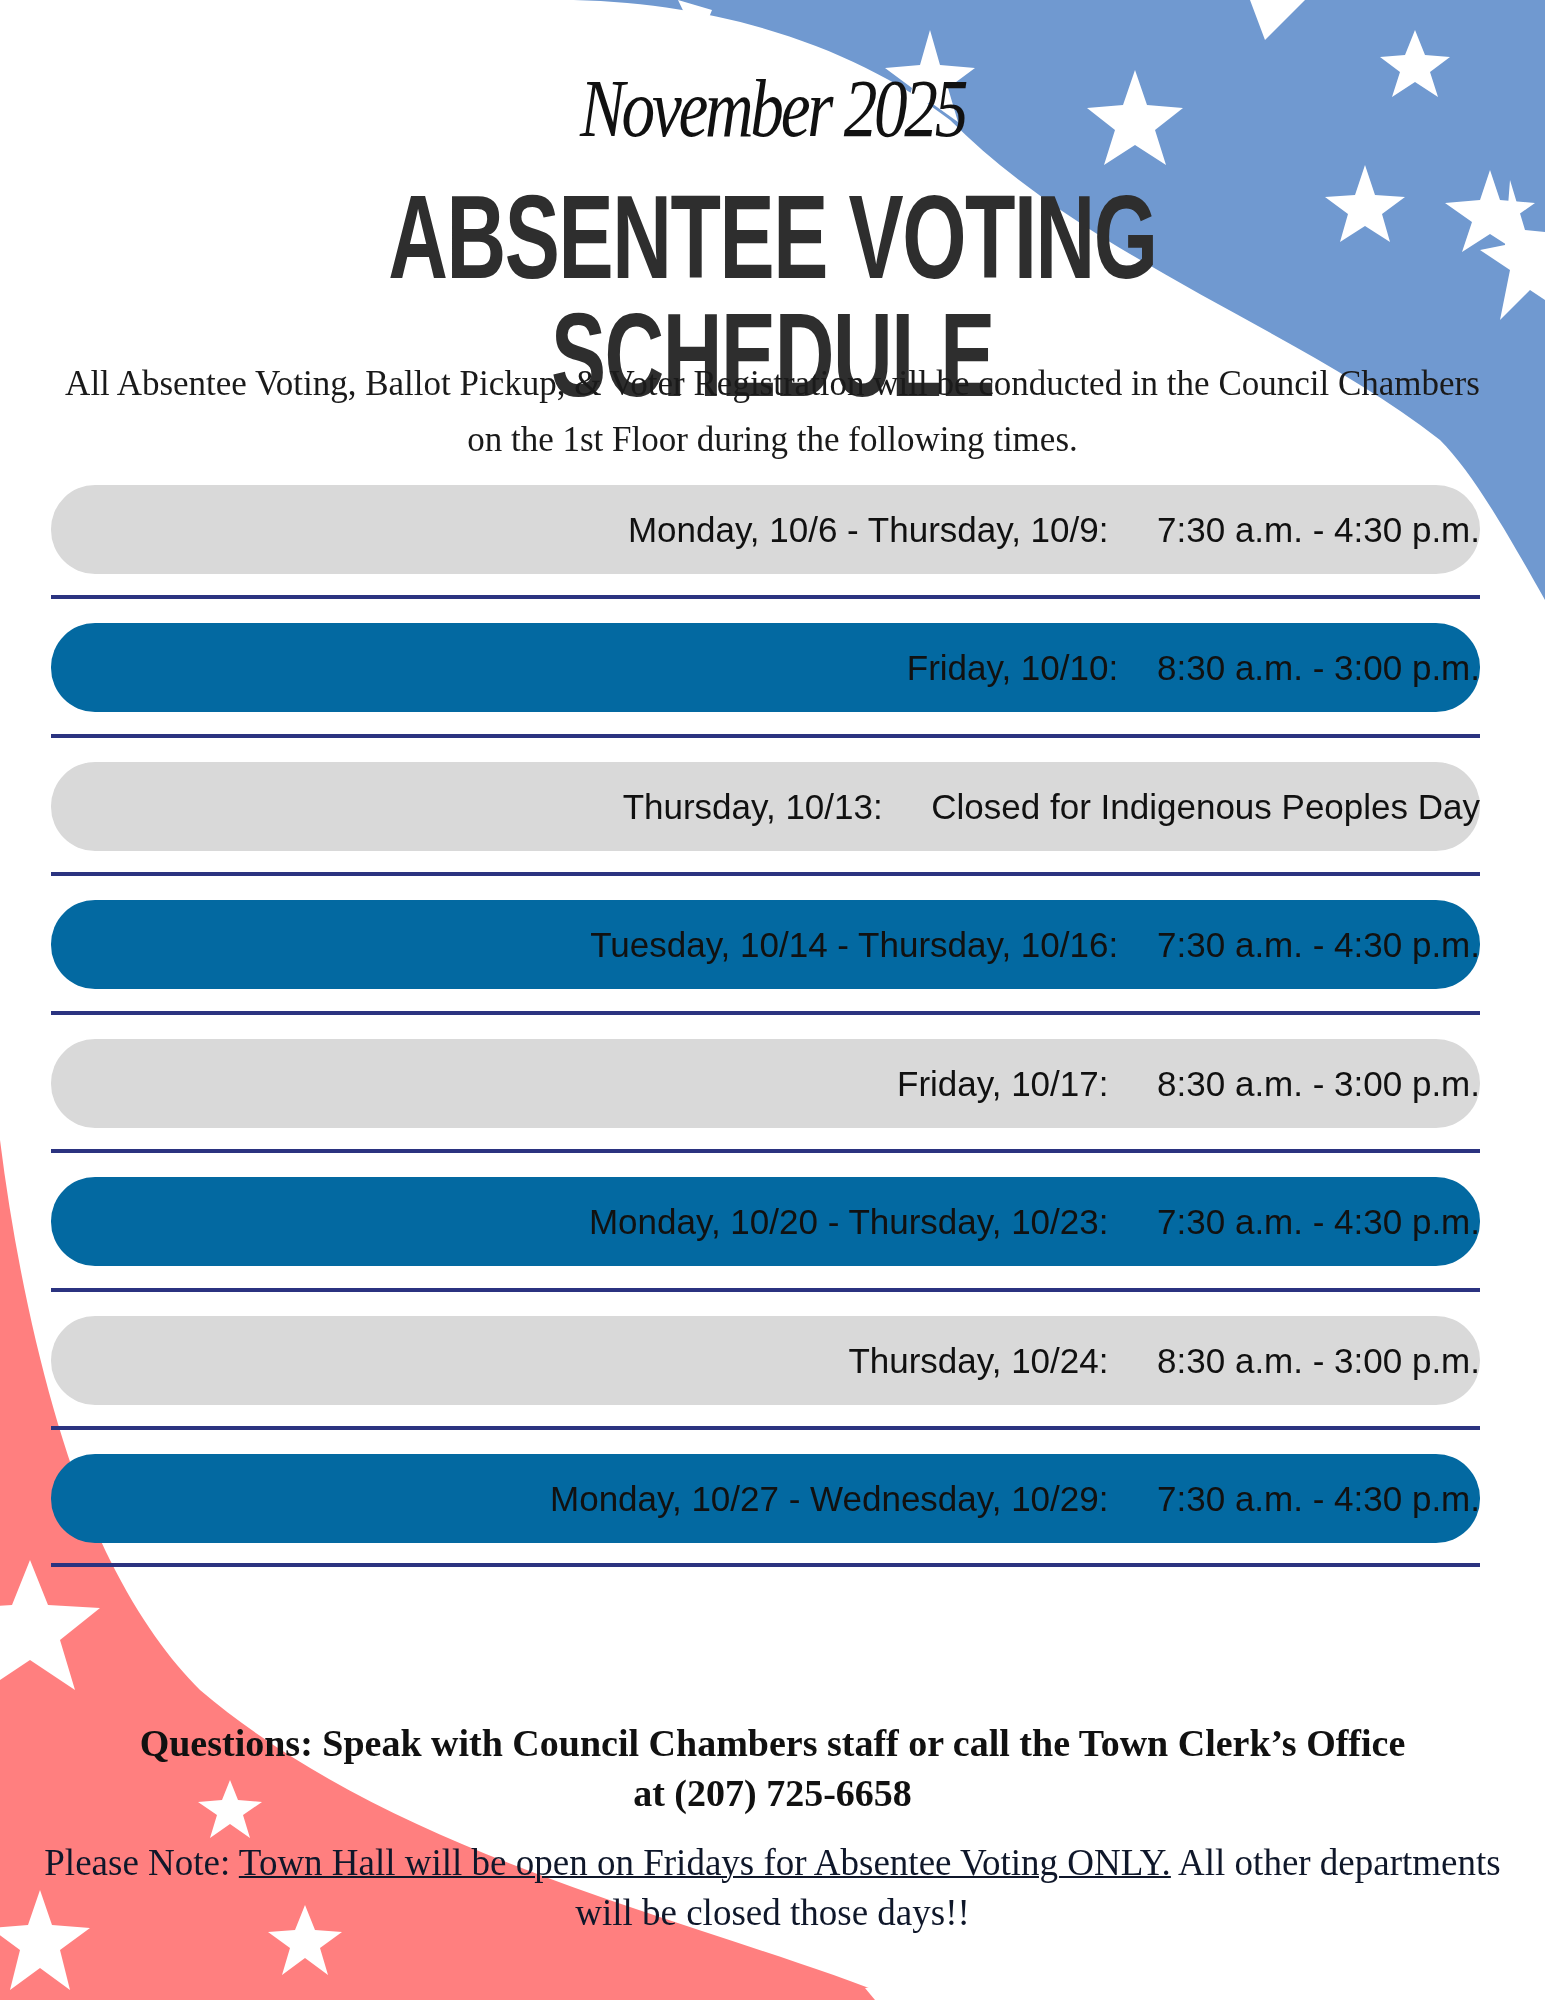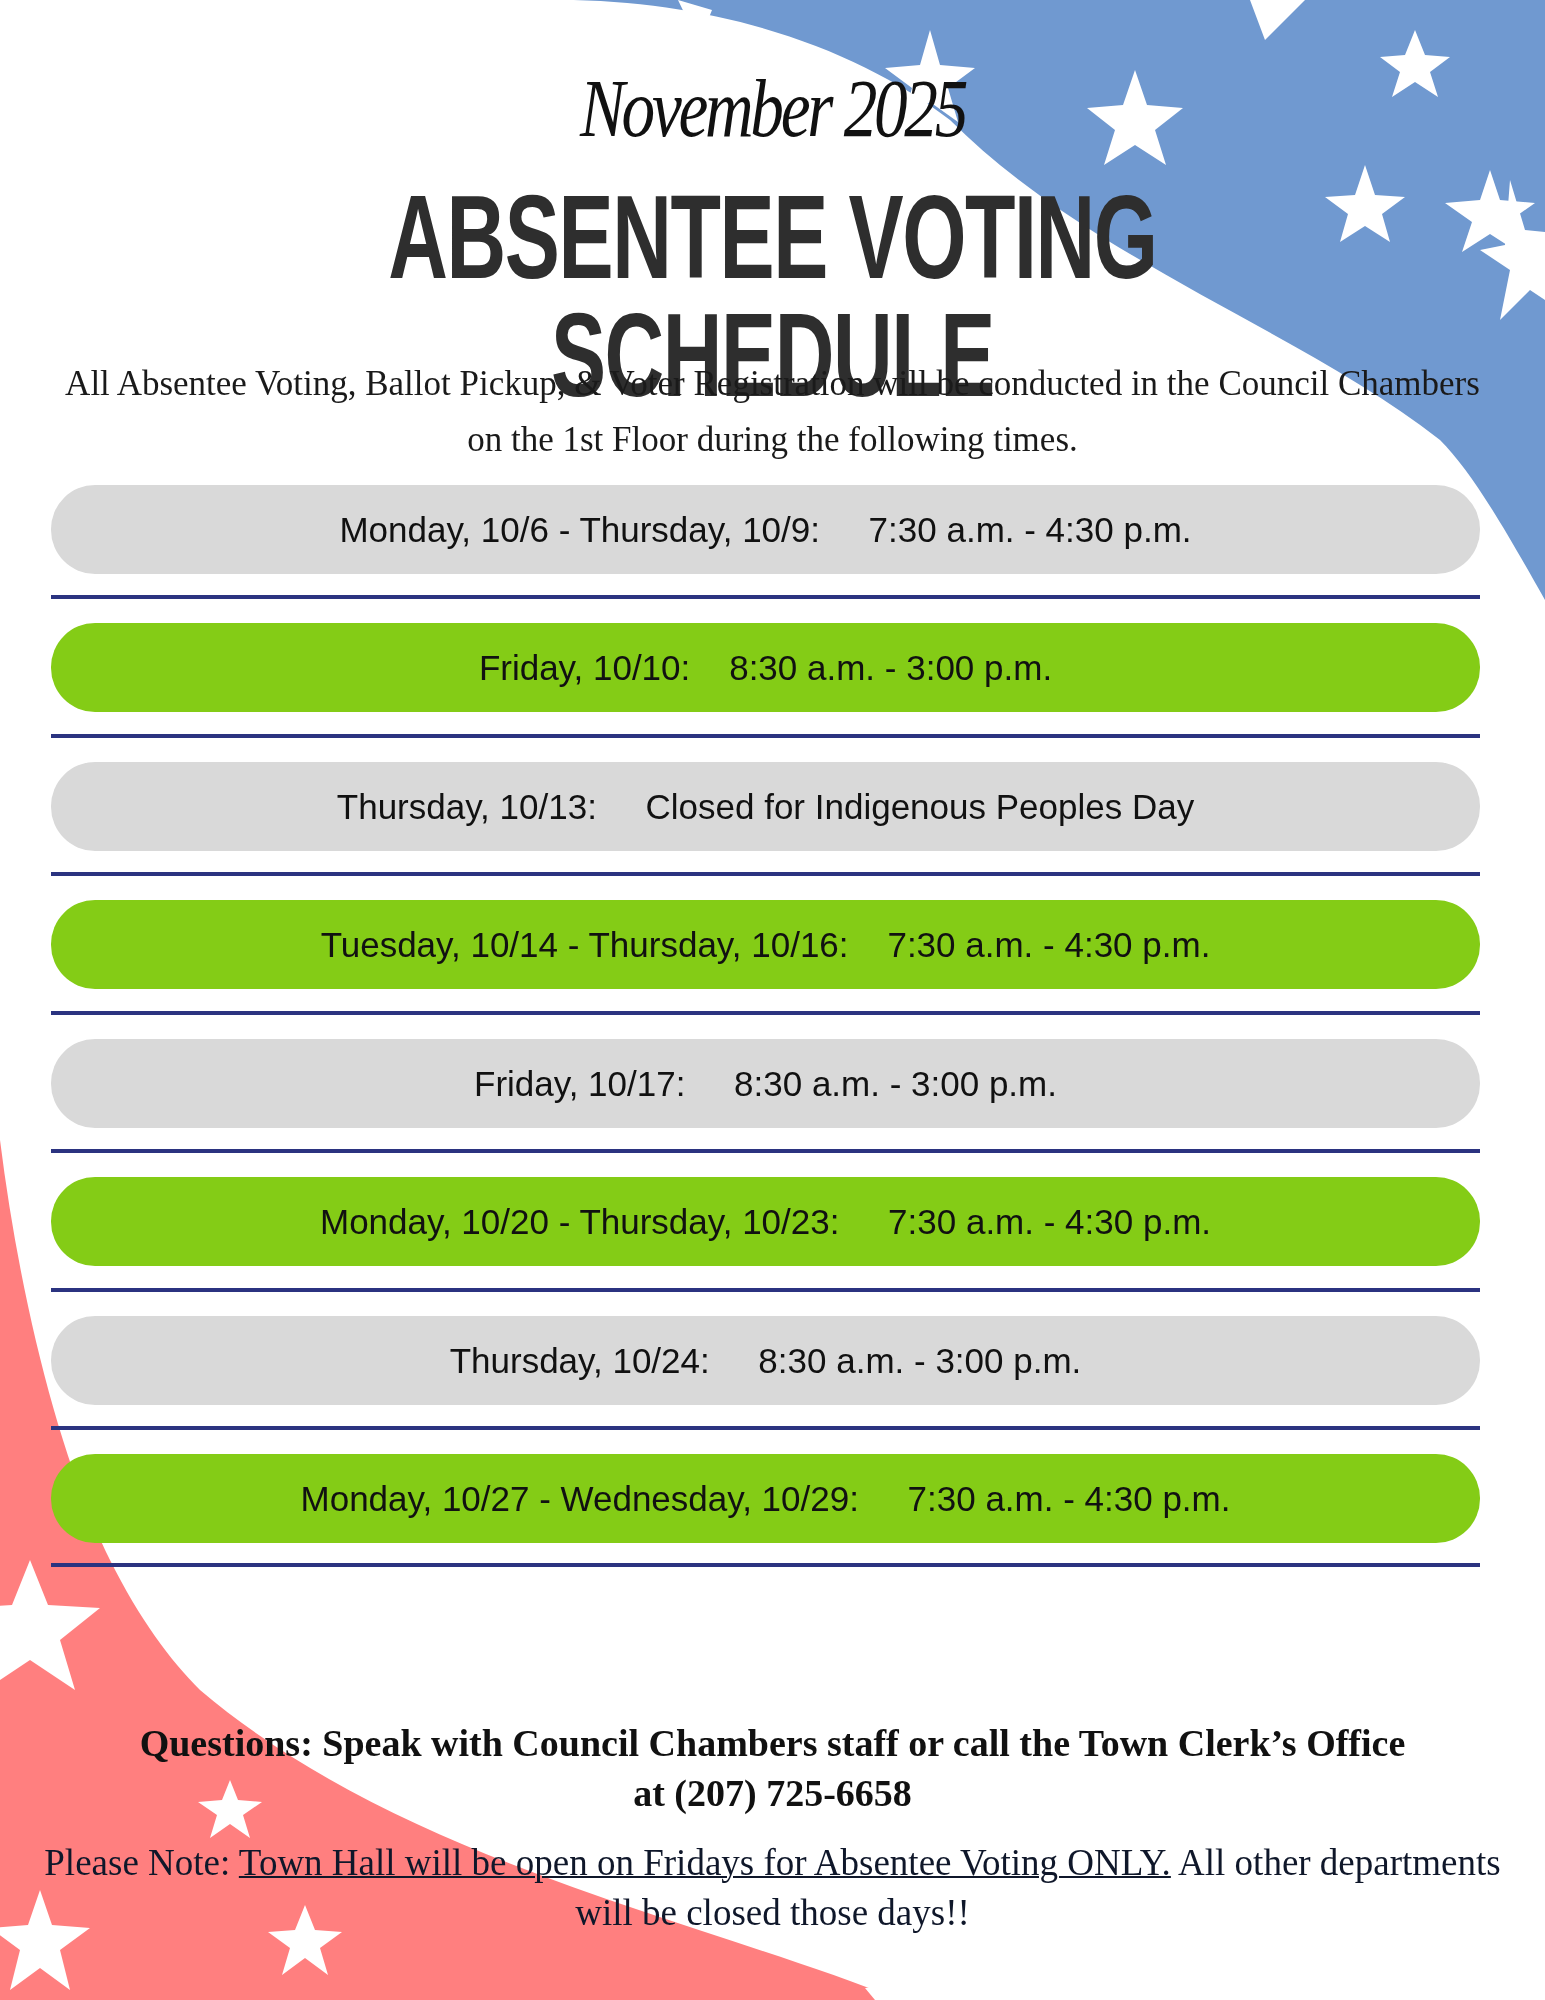--- a/index.html
+++ b/index.html
@@ -2,23 +2,23 @@
 <html><head>
 <meta charset="utf-8">
 <style>
   html, body { margin:0; padding:0; }
   body { width:1545px; height:2000px; position:relative; overflow:hidden; background:#ffffff; font-family:"Liberation Sans", sans-serif; }
   .bg { position:absolute; left:0; top:0; width:1545px; height:2000px; z-index:0; }
   .content { position:absolute; left:0; top:0; width:1545px; height:2000px; z-index:1; }
   .subtitle { position:absolute; left:0; width:1545px; top:62px; text-align:center; font-family:"Liberation Serif", serif; font-style:italic; font-size:82px; letter-spacing:-4px; color:#111; transform:scaleX(0.82); transform-origin:center; }
   .title { position:absolute; left:0; width:1545px; top:178px; text-align:center; font-family:"Liberation Sans", sans-serif; font-weight:bold; font-size:118px; color:#2e2e2e; letter-spacing:-2px; transform:scaleX(0.70); transform-origin:center; line-height:1; }
   .intro { position:absolute; left:60px; width:1425px; top:356px; text-align:center; font-family:"Liberation Serif", serif; font-size:35px; line-height:56px; color:#1a1a1a; }
-  .row { position:absolute; left:51px; width:1429px; height:89px; border-radius:44px; display:flex; align-items:center; justify-content:center; font-family:"Liberation Sans", sans-serif; font-size:35px; color:#111; white-space:pre; }
+  .row { position:absolute; left:51px; width:1429px; height:89px; border-radius:44px; display:flex; align-items:center; justify-content:flex-end; font-family:"Liberation Sans", sans-serif; font-size:35px; color:#111; white-space:pre; }
   .row.light { background:#d9d9d9; }
-  .row.dark { background:#84cc16; }
+  .row.dark { background:#0369a1; }
   .divider { position:absolute; left:51px; width:1429px; height:4px; background:#2b3380; }
   .red { color:#cc1a1a; }
   .questions { position:absolute; left:40px; width:1465px; top:1718px; text-align:center; font-family:"Liberation Serif", serif; font-weight:bold; font-size:38px; line-height:50px; color:#111; }
   .note { position:absolute; left:40px; width:1465px; top:1838px; text-align:center; font-family:"Liberation Serif", serif; font-size:37px; line-height:50px; color:#0f172a; }
   .note u { text-decoration:underline; text-decoration-thickness:2px; }
 </style>
 </head>
 <body>
 
 <svg class="bg" viewBox="0 0 1545 2000" xmlns="http://www.w3.org/2000/svg">

